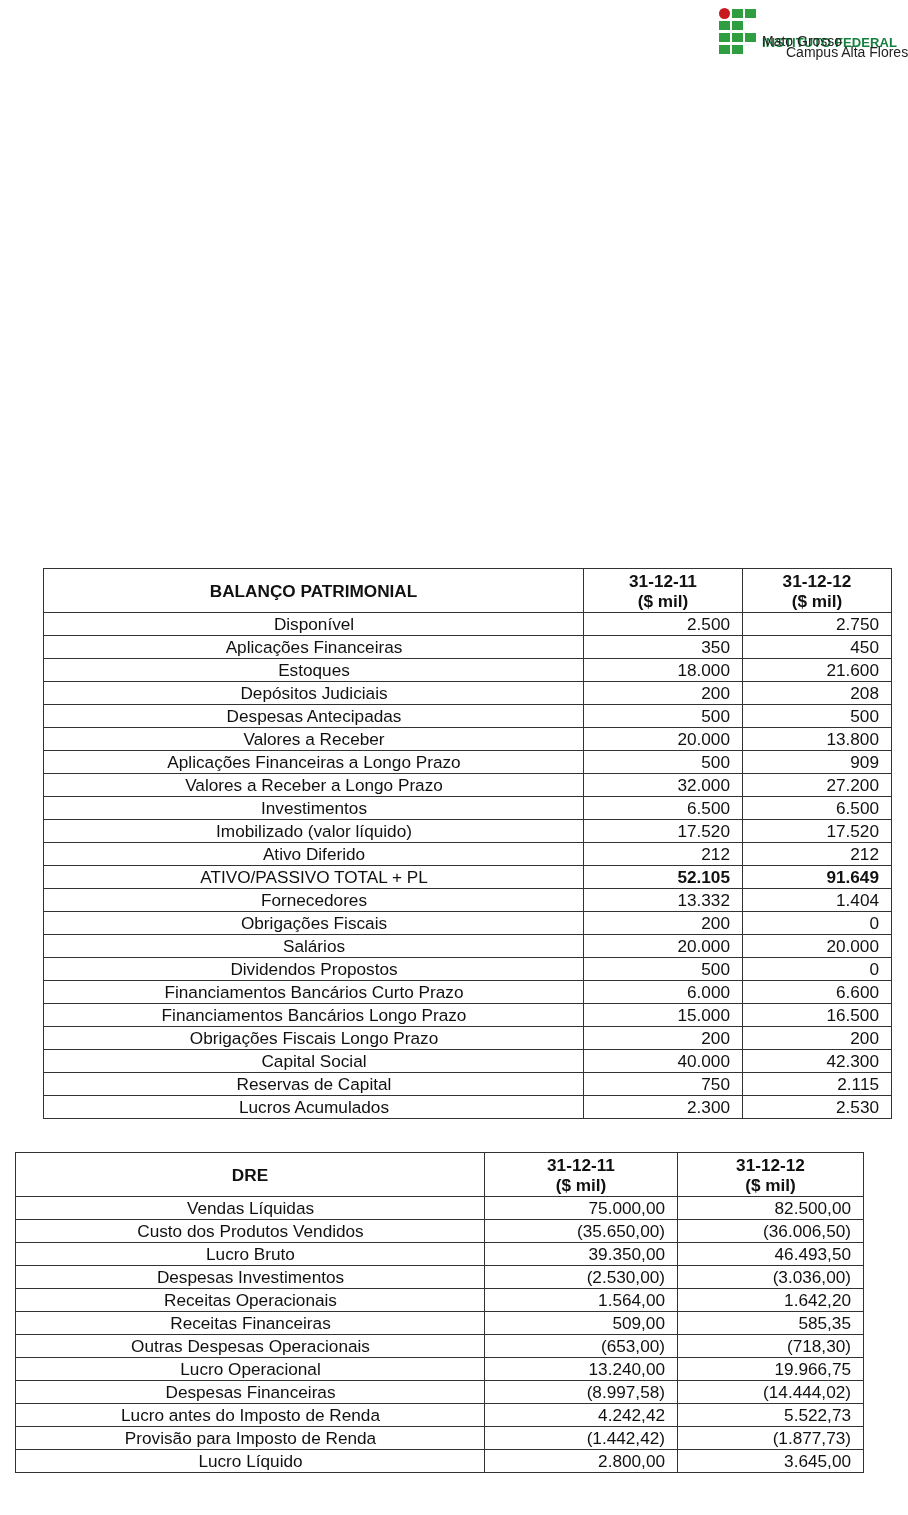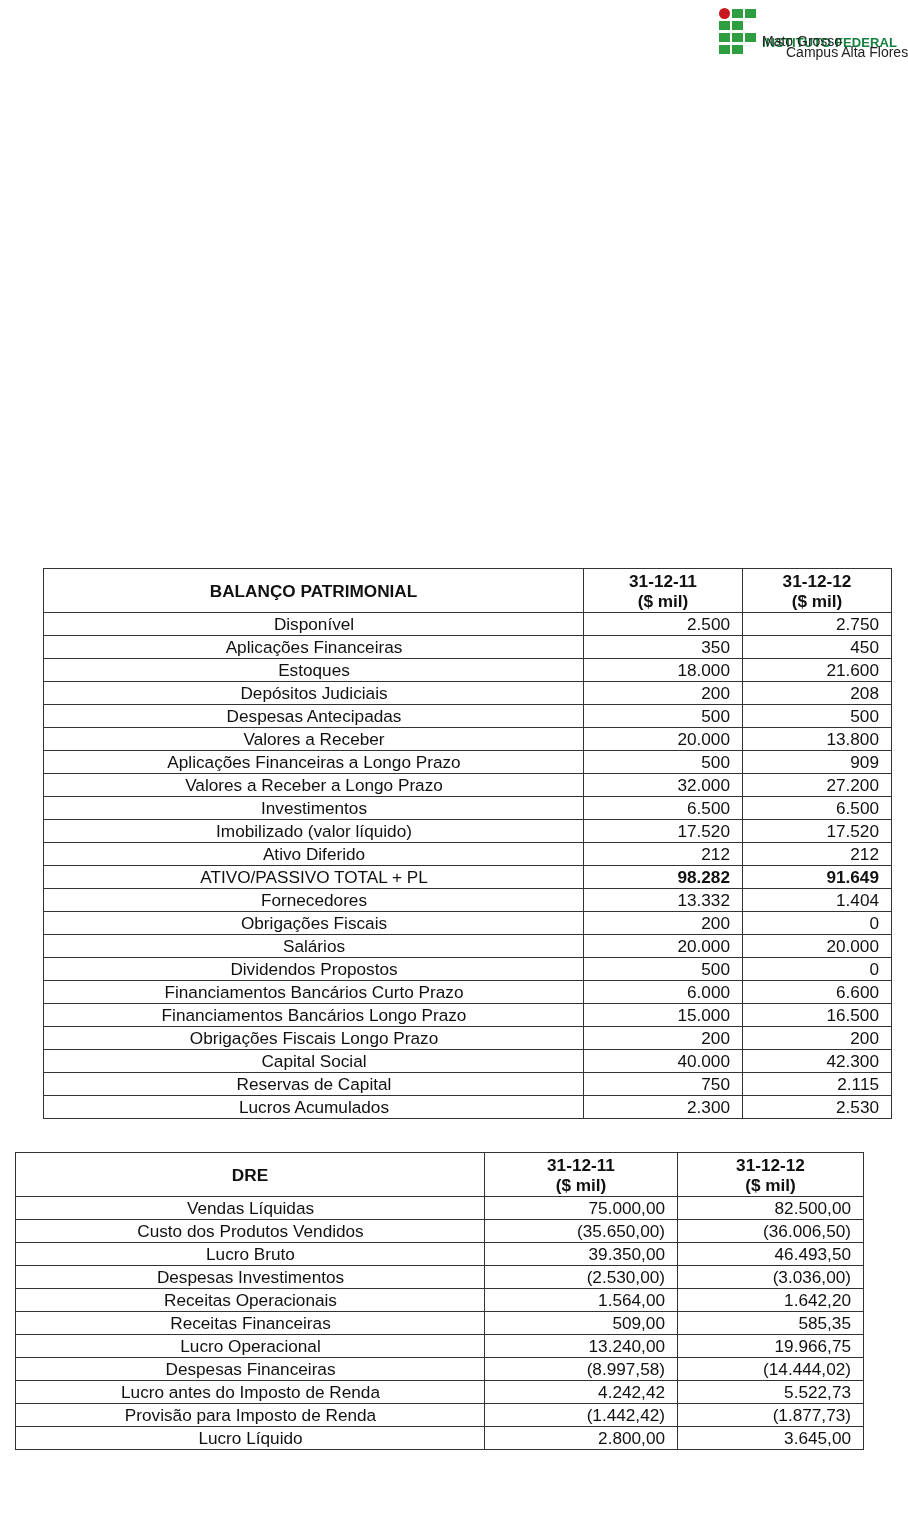--- a/index.html
+++ b/index.html
@@ -117,21 +117,21 @@
         <td class="num">17.520</td>
         <td class="num">17.520</td>
       </tr>
       <tr class="data">
         <td class="label">Ativo Diferido</td>
         <td class="num">212</td>
         <td class="num">212</td>
       </tr>
       <tr class="data bold">
         <td class="label">ATIVO/PASSIVO TOTAL + PL</td>
-        <td class="num">98.282</td>
+        <td class="num">52.105</td>
         <td class="num">91.649</td>
       </tr>
       <tr class="data">
         <td class="label">Fornecedores</td>
         <td class="num">13.332</td>
         <td class="num">1.404</td>
       </tr>
       <tr class="data">
         <td class="label">Obrigações Fiscais</td>
         <td class="num">200</td>
@@ -224,20 +224,25 @@
         <td class="label">Receitas Operacionais</td>
         <td class="num">1.564,00</td>
         <td class="num">1.642,20</td>
       </tr>
       <tr class="data">
         <td class="label">Receitas Financeiras</td>
         <td class="num">509,00</td>
         <td class="num">585,35</td>
       </tr>
       <tr class="data">
+        <td class="label">Outras Despesas Operacionais</td>
+        <td class="num">(653,00)</td>
+        <td class="num">(718,30)</td>
+      </tr>
+      <tr class="data">
         <td class="label">Lucro Operacional</td>
         <td class="num">13.240,00</td>
         <td class="num">19.966,75</td>
       </tr>
       <tr class="data">
         <td class="label">Despesas Financeiras</td>
         <td class="num">(8.997,58)</td>
         <td class="num">(14.444,02)</td>
       </tr>
       <tr class="data">

